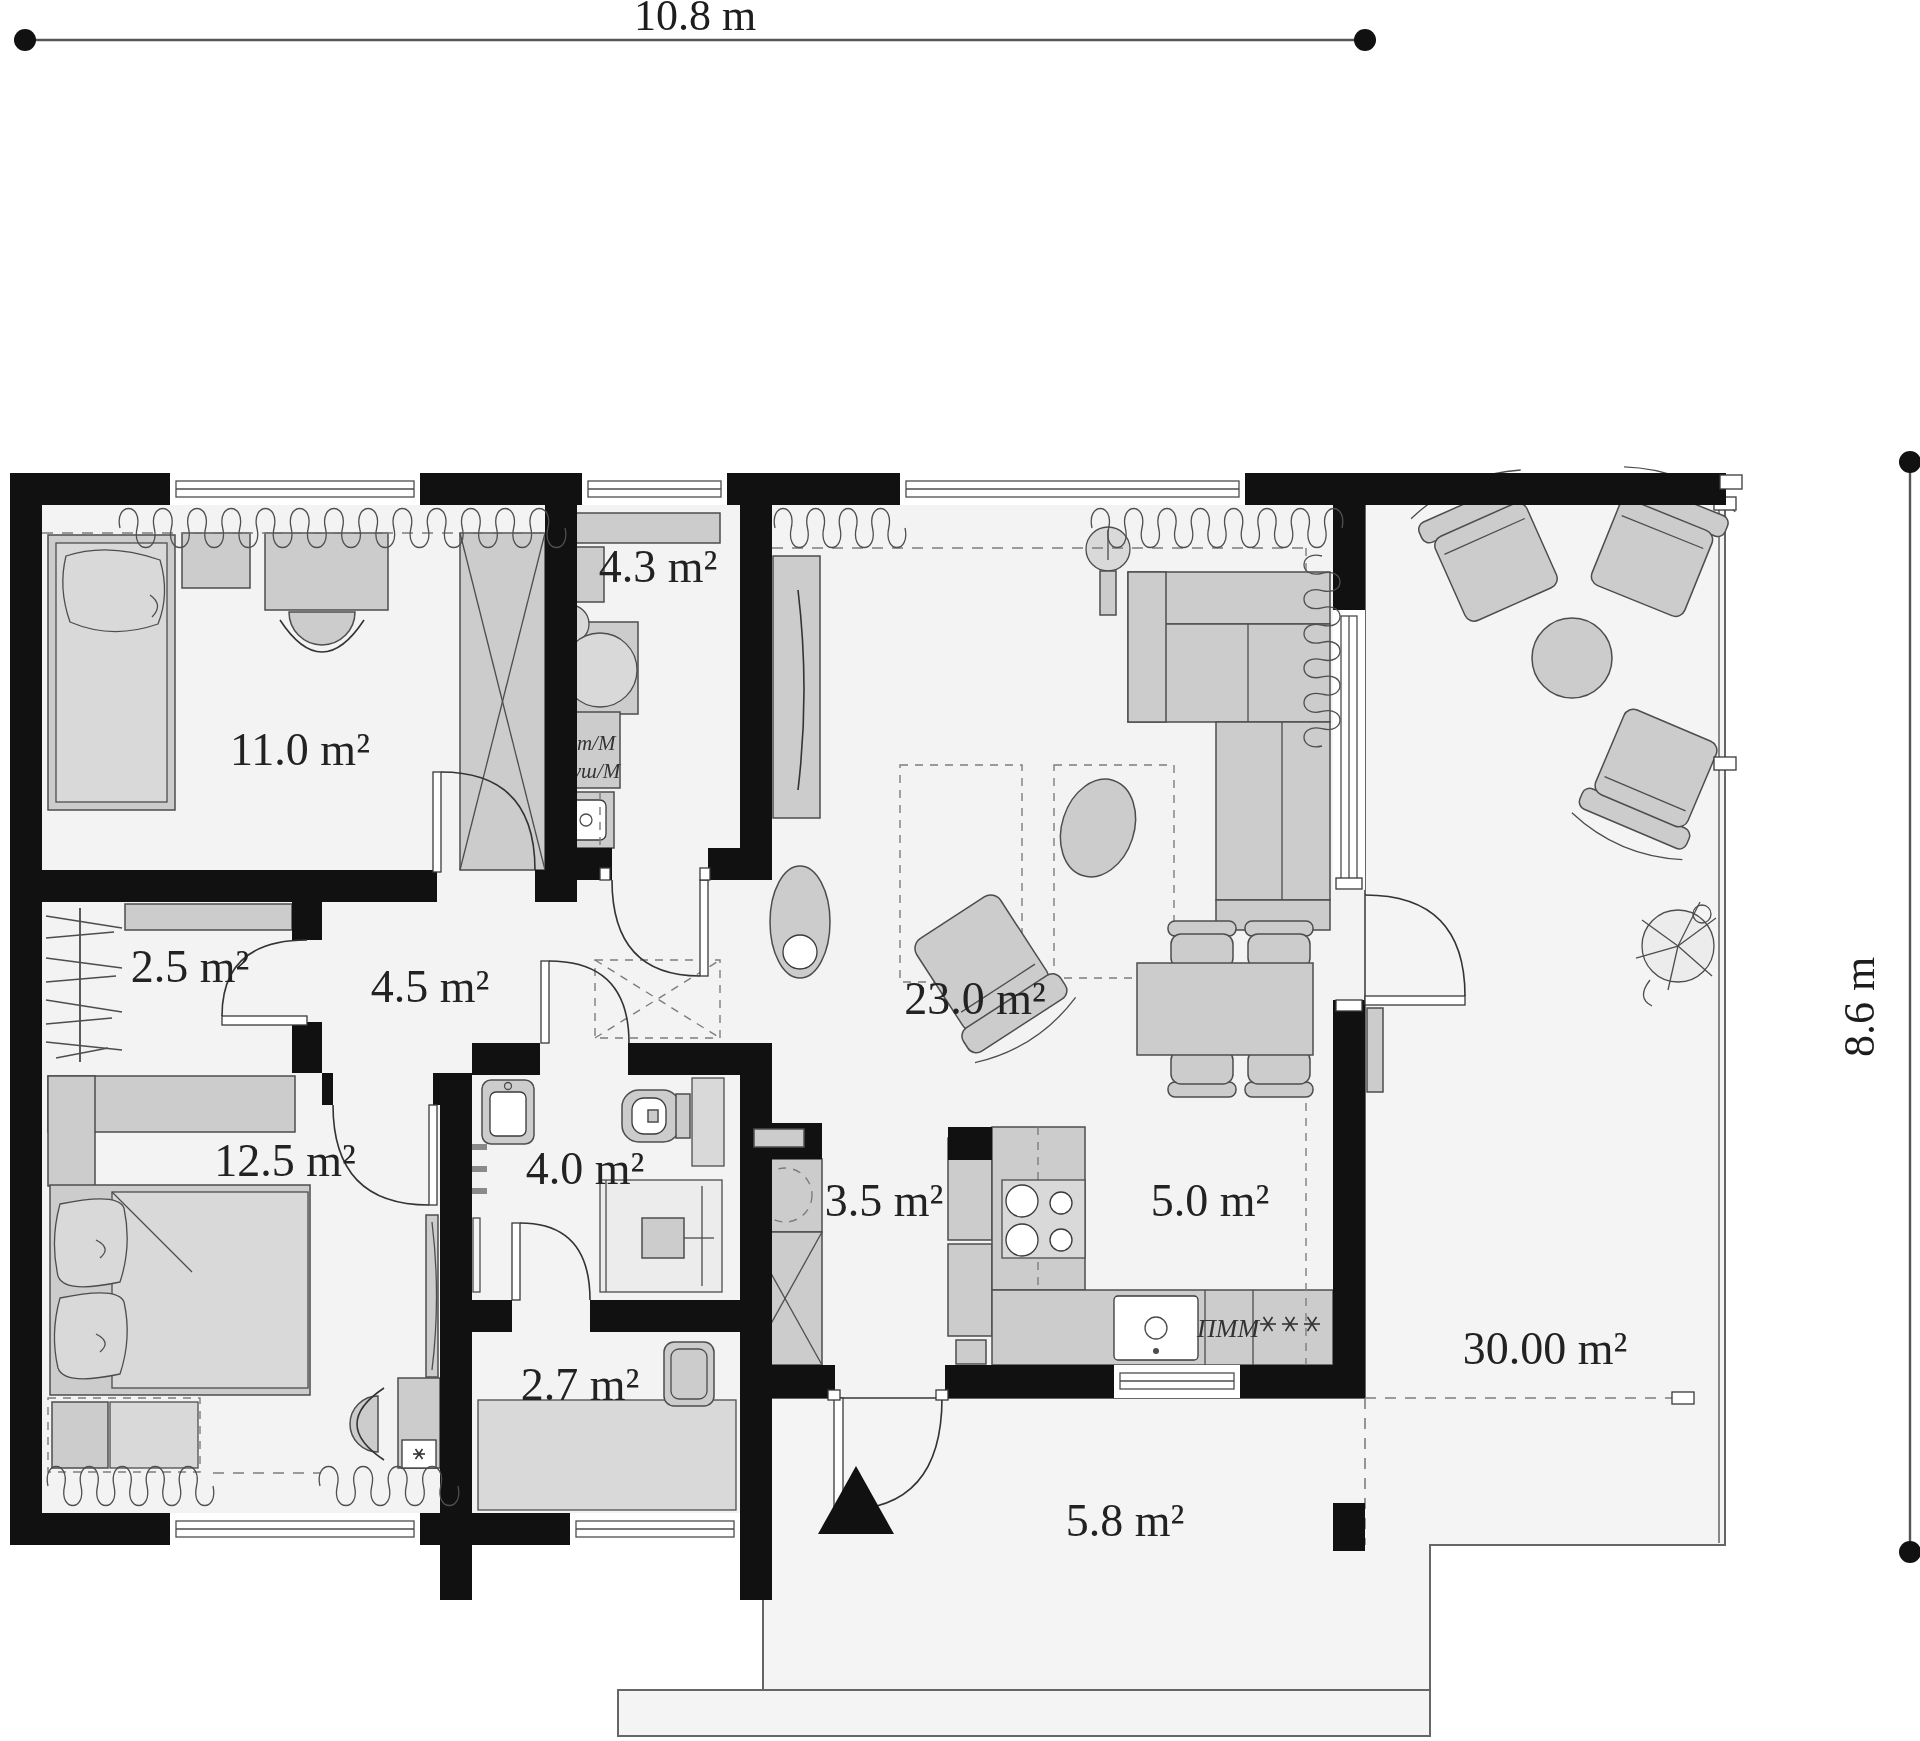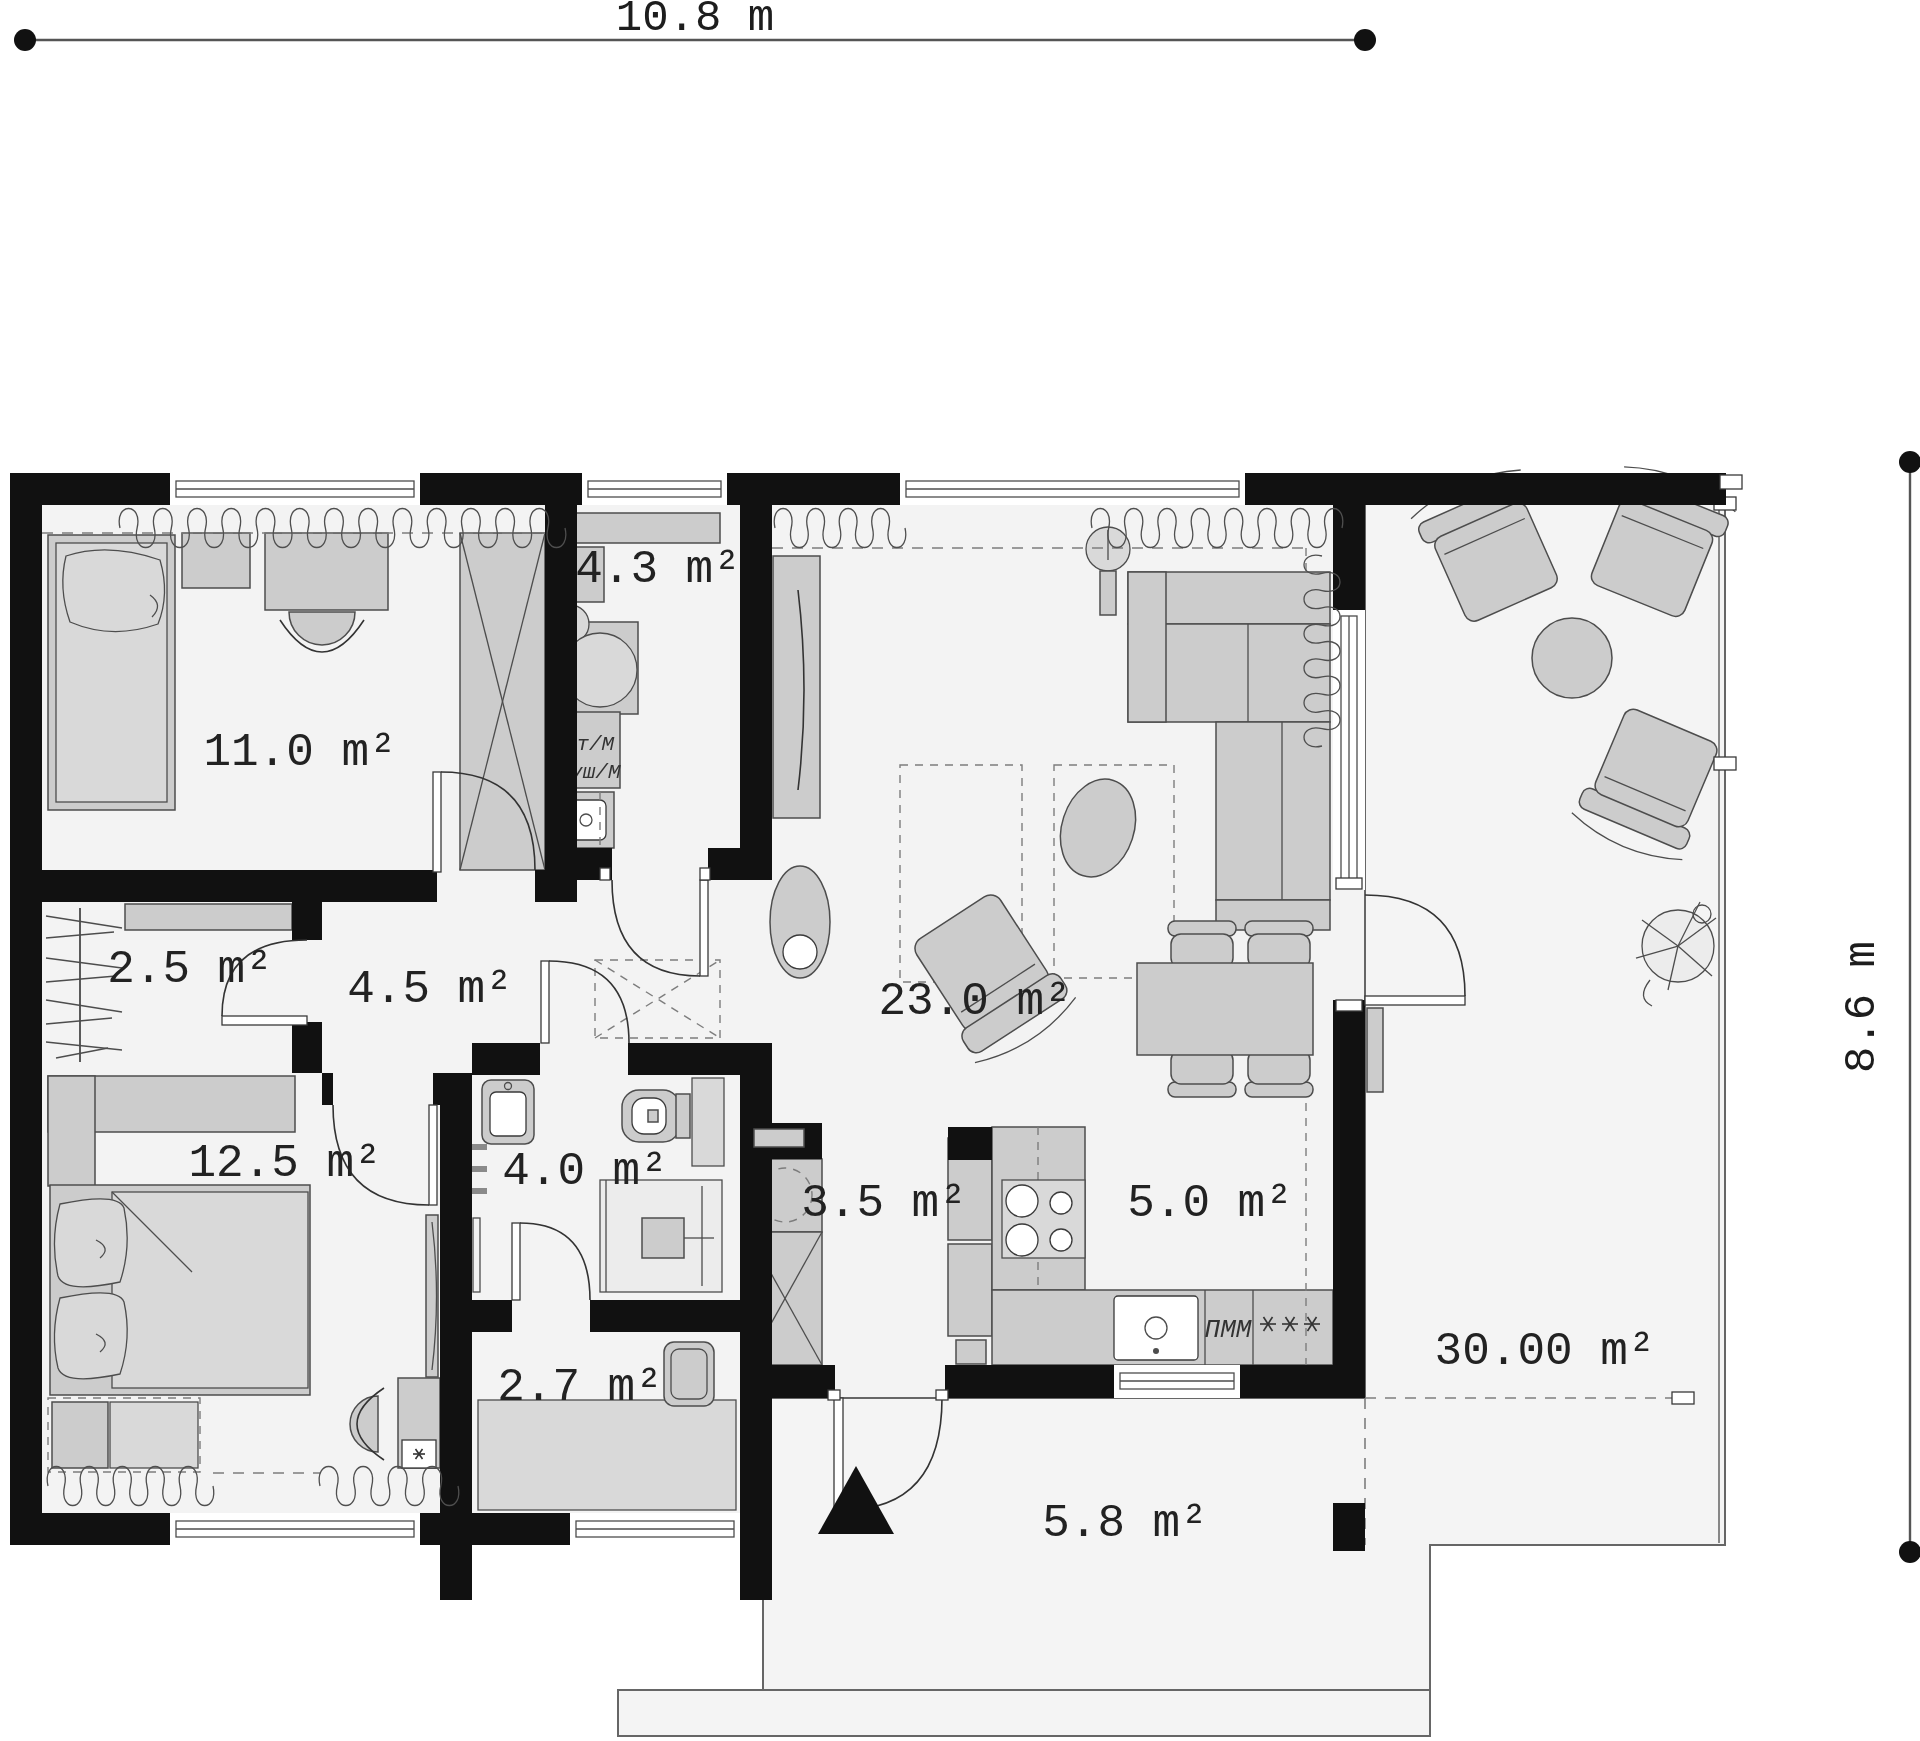--- a/index.html
+++ b/index.html
@@ -1,16 +1,16 @@
 <!DOCTYPE html>
 <html><head>
 <meta charset="utf-8">
 <style>
   html,body{margin:0;padding:0;background:#ffffff;}
-  .stage{position:relative;width:1920px;height:1741px;background:#ffffff;font-family:Liberation Mono, monospace;}
+  .stage{position:relative;width:1920px;height:1741px;background:#ffffff;font-family:Liberation Serif, serif;}
   svg{display:block;}
   .wall{fill:#111111;stroke:none;}
   .floor{fill:#f3f3f3;stroke:none;}
   .outdoor{fill:#f4f4f4;stroke:#666;stroke-width:2;}
   .furn{fill:#cccccc;stroke:#4d4d4d;stroke-width:1.5;}
   .furn-light{fill:#d9d9d9;stroke:#4d4d4d;stroke-width:1.3;}
   .furn-pale{fill:#ececec;stroke:#4d4d4d;stroke-width:1.3;}
   .white{fill:#ffffff;stroke:none;}
   .frame{fill:#ffffff;stroke:#3a3a3a;stroke-width:1.3;}
   .ln{fill:none;stroke:#4d4d4d;stroke-width:1.3;}

